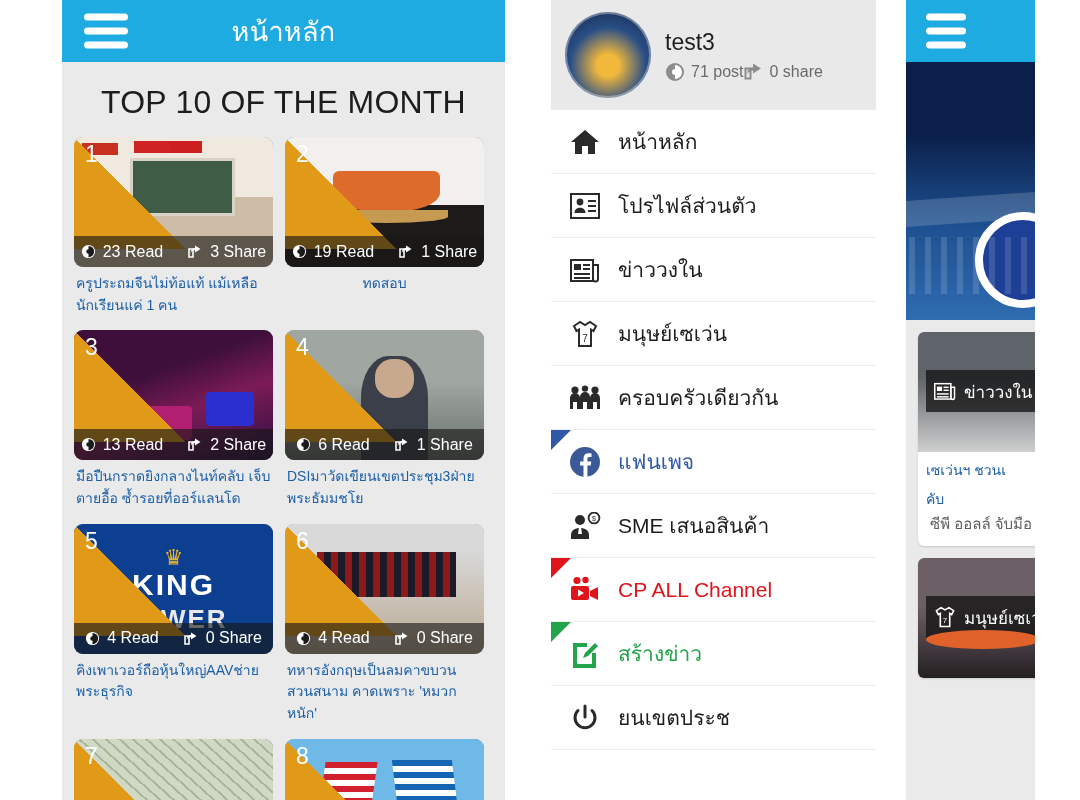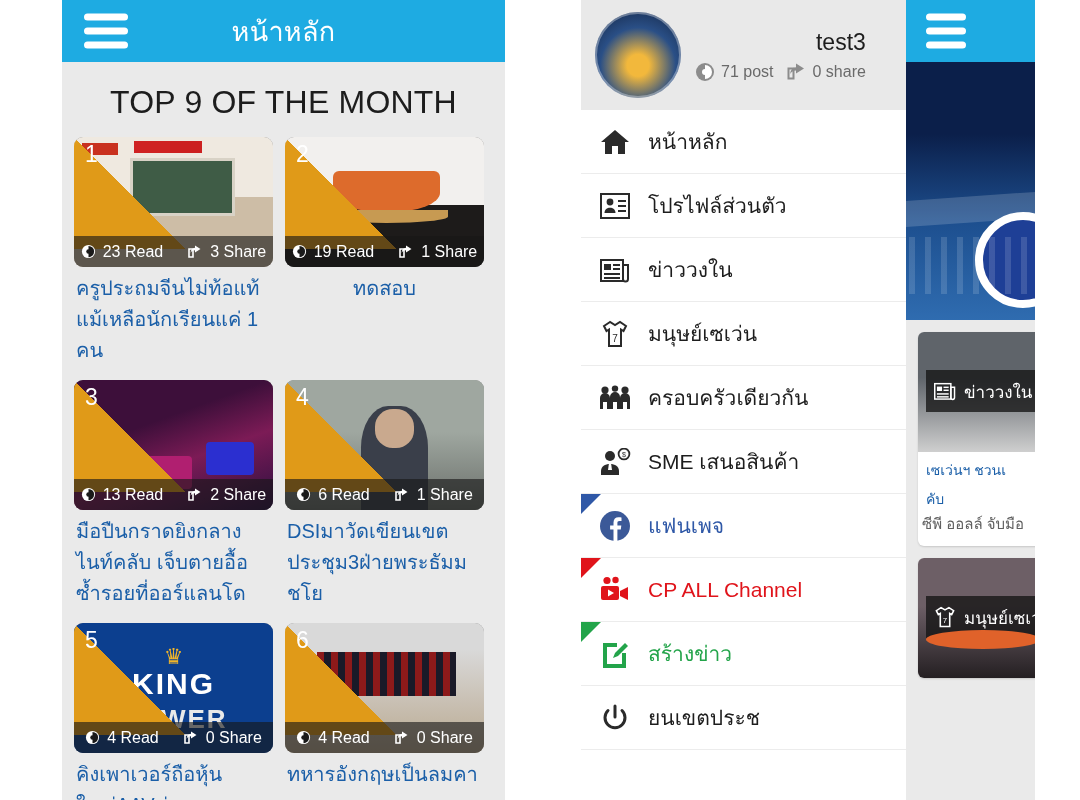--- a/index.html
+++ b/index.html
@@ -37,21 +37,21 @@
     background: linear-gradient(225deg, rgba(0,0,0,0) 50%, #e09a18 50.2%);
     color: #fff; font-size: 23px; padding: 6px 0 0 11px; line-height: 1;
   }
   .thumb .statbar {
     position: absolute; left: 0; right: 0; bottom: 0; height: 31px;
     background: rgba(22,22,22,.62); color: #fff; font-size: 16px;
     display: flex; align-items: center; justify-content: center; gap: 7px;
   }
   .statbar .sep { width: 10px; }
   .ico { display: inline-block; vertical-align: -2px; }
-  .cell-title { font-size: 20px; line-height: 1.55; color: #1b5fa8;
+  .cell-title { font-size: 14px; line-height: 1.55; color: #1b5fa8;
     padding: 6px 2px 0; }
   .cell--center .cell-title { text-align: center; }
 
   
   .art { position: absolute; inset: 0; }
   .art-classroom { background:
       linear-gradient(180deg,#efe9e0 0 46%, #cdbda6 46% 100%); }
   .art-classroom::before { content:""; position:absolute; left:28%; top:16%;
       width:50%; height:40%; background:#3f5c46; border:3px solid #d8d2c6; }
   .art-classroom::after { content:""; position:absolute; left:30%; top:3%;
@@ -83,30 +83,30 @@
   .art-map::before { content:""; position:absolute; inset:0;
       background: repeating-linear-gradient(42deg, rgba(120,140,110,.45) 0 2px, transparent 2px 9px); }
   .art-flags { background: linear-gradient(180deg,#6fb9e8 0 60%, #b8ccd8 100%); }
   .art-flags::before { content:""; position:absolute; left:18%; top:18%; width:26%; height:50%;
       background: repeating-linear-gradient(180deg,#d2202f 0 6px,#fff 6px 12px); transform: skewX(-8deg); }
   .art-flags::after { content:""; position:absolute; left:56%; top:16%; width:30%; height:52%;
       background: repeating-linear-gradient(180deg,#1464b4 0 6px,#fff 6px 12px); transform: skewX(7deg); }
 
   
   #panel-menu {
-    position: absolute; left: 581px; top: 0; width: 325px; height: 800px;
-    background: #ffffff; overflow: hidden; text-align: right;
+    position: absolute; left: 551px; top: 0; width: 325px; height: 800px;
+    background: #ffffff; overflow: hidden;
   }
   .profile { background: #e9e9e9; height: 110px; display: flex; align-items: center;
     padding: 0 14px; gap: 14px; }
   .avatar { width: 86px; height: 86px; border-radius: 50%; flex: none;
     background: radial-gradient(circle at 50% 62%, #f2b83c 0 16%, #2a4f86 55%, #12223f 100%);
     box-shadow: inset 0 0 0 2px rgba(255,255,255,.35); }
   .profile-name { font-size: 23px; color: #1d1d1d; margin-bottom: 6px; }
-  .profile-stats { display: flex; align-items: center; gap: 13px; color: #6a6a6a; font-size: 16px; }
+  .profile-stats { display: flex; align-items: center; color: #6a6a6a; font-size: 16px; }
   .profile-stats span { display: flex; align-items: center; gap: 6px; }
 
   .menu-item { display: flex; align-items: center; gap: 16px; height: 64px;
     padding: 0 0 0 17px; border-bottom: 1px solid #ececec; position: relative; font-size: 21px;
     color: #1d1d1d; background: #fff; }
   .menu-item .mi-icon { width: 34px; display: flex; justify-content: center; flex: none; }
   .corner { position: absolute; left: 0; top: 0; width: 0; height: 0;
     border-top: 20px solid #2f58a7; border-right: 20px solid transparent; }
   .corner.red { border-top-color: #e0141b; }
   .corner.green { border-top-color: #23a44a; }
@@ -129,41 +129,41 @@
   .rcard { background:#fff; border-radius:6px; margin:12px 0 0 12px; width:130px; overflow:hidden;
     box-shadow: 0 1px 2px rgba(0,0,0,.15); }
   .rcard-img { height: 120px; position: relative; background: linear-gradient(180deg,#5f646a 0 38%, #cfcfcf 100%); }
   .rcard-img.alt { background: linear-gradient(180deg,#6d5f66 0 40%, #241f22 100%); }
   .rcard-img.alt::after { content:""; position:absolute; left:6%; top:60%; width:88%; height:16%;
     background:#e0622a; border-radius:50%; }
   .rtag { position:absolute; left:8px; top:38px; right:-40px; height:42px;
     background: rgba(20,20,20,.78); color:#fff; display:flex; align-items:center; gap:8px;
     padding-left:8px; font-size:17px; }
   .rcard-title { font-size:14px; line-height:1.5; color:#1b5fa8; padding:8px 8px 0; white-space:nowrap; }
-  .rcard-sub { font-size:15px; color:#606060; padding:2px 4px 10px; white-space:nowrap; }
+  .rcard-sub { font-size:15px; color:#606060; padding:2px 12px 10px; white-space:nowrap; }
 
   svg { display: block; }
 </style>
 </head>
 <body>
 
 <div class="stage">
 
   <div id="panel-feed">
 
     <div class="appbar">
       <div class="hamburger">
         <i></i>
           <i></i>
           <i></i>
       </div>
       <div class="appbar-title">หน้าหลัก</div>
     </div>
 
-    <div class="feed-head">TOP 9 OF THE MONTH</div>
+    <div class="feed-head">TOP 10 OF THE MONTH</div>
 
     <div class="grid">
 
       <div class="cell">
         <div class="thumb">
           <div class="art art-classroom"></div>
           <div class="rank">1</div>
           <div class="statbar">
             <span class="ico">
               <svg width="15" height="15" viewBox="0 0 16 16">
@@ -421,41 +421,41 @@
             <circle cx="6" cy="5" r="3.6" fill="#2a2a2a"></circle>
             <circle cx="16" cy="3.6" r="3.2" fill="#2a2a2a"></circle>
             <circle cx="26" cy="5" r="3.6" fill="#2a2a2a"></circle>
             <path d="M1 24V13a5 5 0 0 1 10 0v11H8v-7H4v7zM11 24V12a5 5 0 0 1 10 0v12h-3v-7h-4v7zM21 24V13a5 5 0 0 1 10 0v11h-3v-7h-4v7z" fill="#2a2a2a"></path>
           </svg>
       </span>
       <span>ครอบครัวเดียวกัน</span>
     </div>
 
     <div class="menu-item">
+      <span class="corner"></span>
+      <span class="mi-icon">
+        <svg width="32" height="32" viewBox="0 0 32 32">
+            <circle cx="16" cy="16" r="15" fill="#3b5998"></circle>
+            <path d="M18.4 31V19.5h3.4l.5-4h-3.9v-2.5c0-1.1.3-1.9 2-1.9h2.1V7.5c-.4 0-1.6-.2-3-.2-3 0-5 1.8-5 5.2v2.9h-3.4v4h3.4V31z" fill="#fff"></path>
+          </svg>
+      </span>
+      <span style="color:#2f58a7">แฟนเพจ</span>
+    </div>
+
+    <div class="menu-item">
       <span class="mi-icon">
         <svg width="32" height="28" viewBox="0 0 32 28">
             <circle cx="11" cy="8" r="5" fill="#2a2a2a"></circle>
             <path d="M2 27v-4c0-4.4 4-7 9-7s9 2.6 9 7v4z" fill="#2a2a2a"></path>
             <path d="M13 22h-4l1-7h2z" fill="#fff"></path>
             <circle cx="25" cy="6" r="5.4" fill="none" stroke="#2a2a2a" stroke-width="1.8"></circle>
             <text x="25" y="9" font-size="7" fill="#2a2a2a" text-anchor="middle" font-family="Liberation Sans">$</text>
           </svg>
       </span>
       <span>SME เสนอสินค้า</span>
-    </div>
-
-    <div class="menu-item">
-      <span class="corner"></span>
-      <span class="mi-icon">
-        <svg width="32" height="32" viewBox="0 0 32 32">
-            <circle cx="16" cy="16" r="15" fill="#3b5998"></circle>
-            <path d="M18.4 31V19.5h3.4l.5-4h-3.9v-2.5c0-1.1.3-1.9 2-1.9h2.1V7.5c-.4 0-1.6-.2-3-.2-3 0-5 1.8-5 5.2v2.9h-3.4v4h3.4V31z" fill="#fff"></path>
-          </svg>
-      </span>
-      <span style="color:#2f58a7">แฟนเพจ</span>
     </div>
 
     <div class="menu-item">
       <span class="corner red"></span>
       <span class="mi-icon">
         <svg width="32" height="28" viewBox="0 0 32 28">
             <circle cx="8" cy="4.5" r="3.6" fill="#e0141b"></circle>
             <circle cx="16.5" cy="4" r="3.2" fill="#e0141b"></circle>
             <rect x="2" y="10" width="18" height="14" rx="2" fill="#e0141b"></rect>
             <path d="M21 15l8-4v13l-8-4z" fill="#e0141b"></path>

